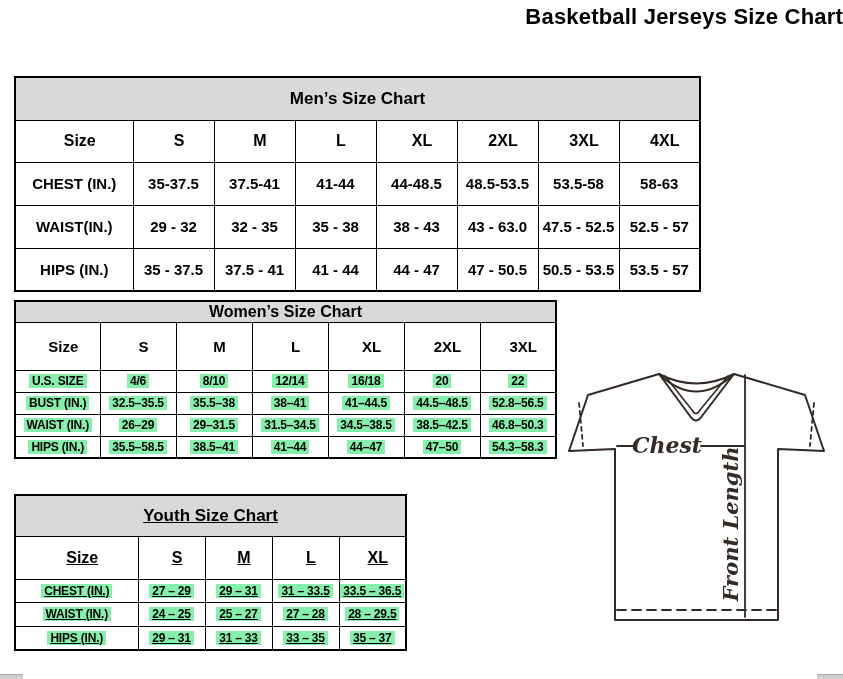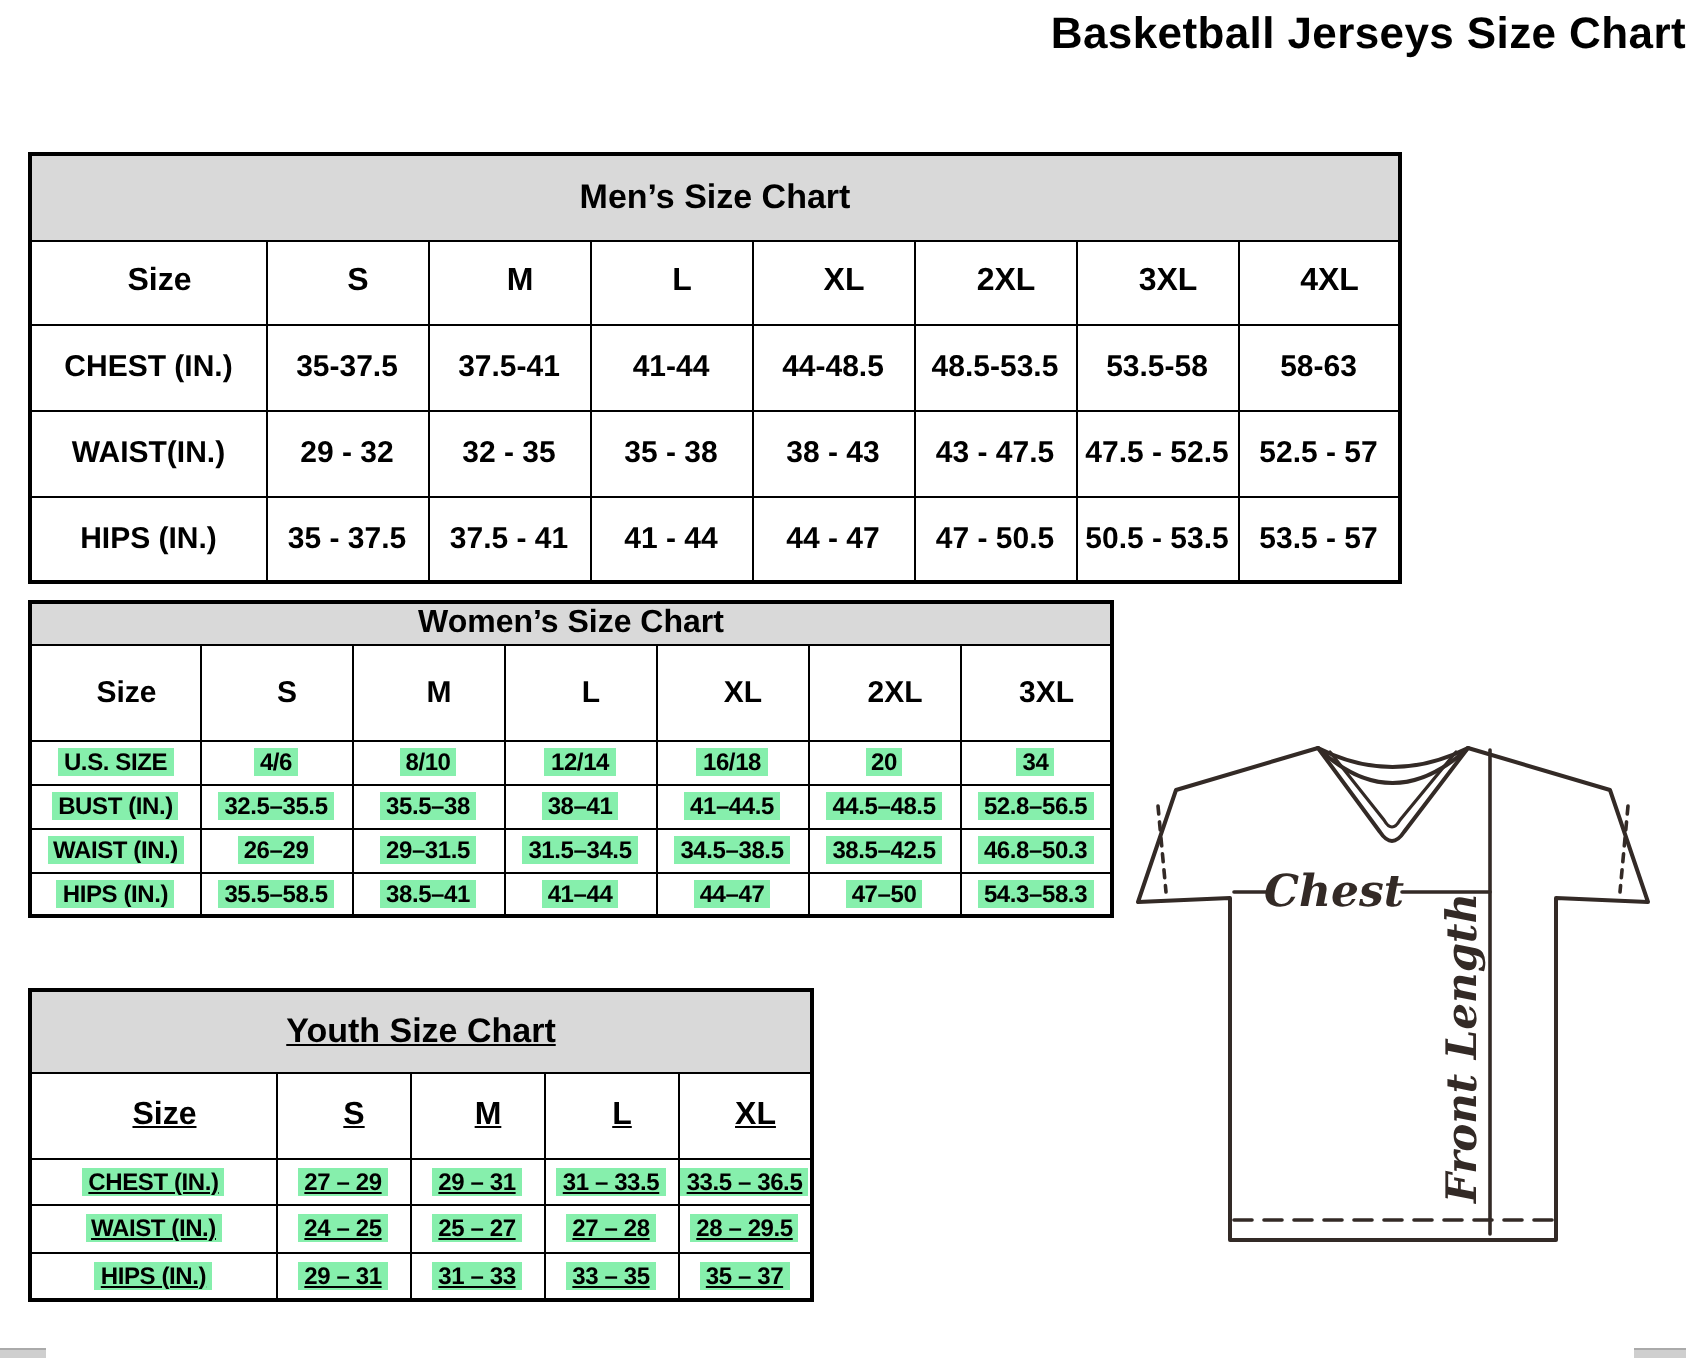--- a/index.html
+++ b/index.html
@@ -92,21 +92,21 @@
     <td>48.5-53.5</td>
     <td>53.5-58</td>
     <td>58-63</td>
   </tr>
   <tr class="data">
     <td class="lbl">WAIST(IN.)</td>
     <td>29 - 32</td>
     <td>32 - 35</td>
     <td>35 - 38</td>
     <td>38 - 43</td>
-    <td>43 - 47.5</td>
+    <td>43 - 63.0</td>
     <td>47.5 - 52.5</td>
     <td>52.5 - 57</td>
   </tr>
   <tr class="data">
     <td class="lbl">HIPS (IN.)</td>
     <td>35 - 37.5</td>
     <td>37.5 - 41</td>
     <td>41 - 44</td>
     <td>44 - 47</td>
     <td>47 - 50.5</td>
@@ -139,21 +139,21 @@
     <td>2XL</td>
     <td>3XL</td>
   </tr>
   <tr class="data">
     <td><span class="hl">U.S. SIZE</span></td>
     <td><span class="hl">4/6</span></td>
     <td><span class="hl">8/10</span></td>
     <td><span class="hl">12/14</span></td>
     <td><span class="hl">16/18</span></td>
     <td><span class="hl">20</span></td>
-    <td><span class="hl">34</span></td>
+    <td><span class="hl">22</span></td>
   </tr>
   <tr class="data">
     <td><span class="hl">BUST (IN.)</span></td>
     <td><span class="hl">32.5–35.5</span></td>
     <td><span class="hl">35.5–38</span></td>
     <td><span class="hl">38–41</span></td>
     <td><span class="hl">41–44.5</span></td>
     <td><span class="hl">44.5–48.5</span></td>
     <td><span class="hl">52.8–56.5</span></td>
   </tr>

